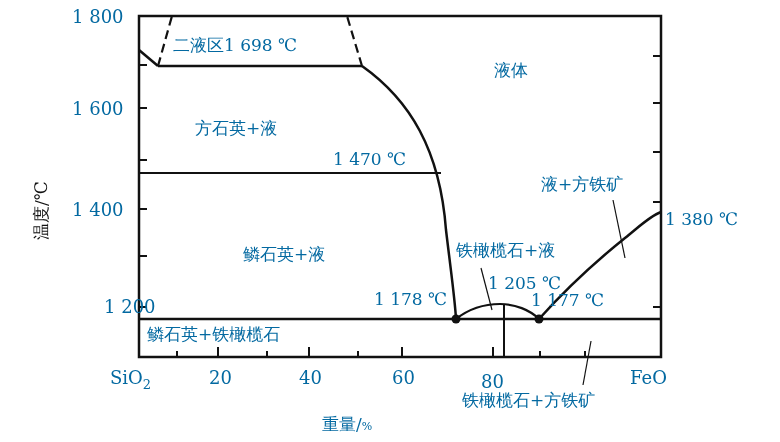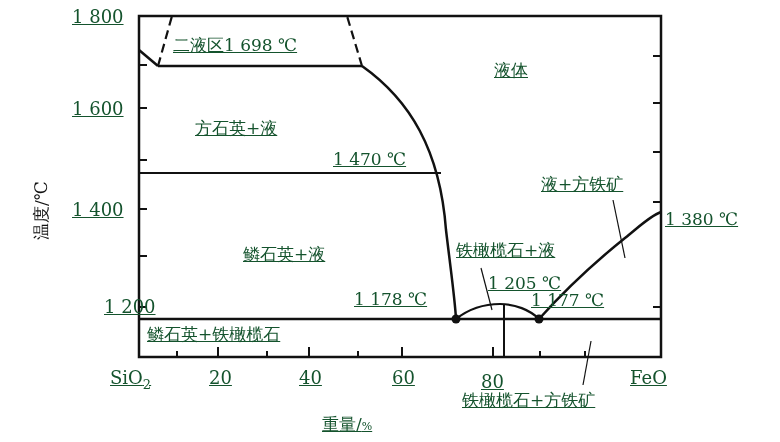--- a/index.html
+++ b/index.html
@@ -1,18 +1,18 @@
 <!DOCTYPE html>
 <html><head>
 <meta charset="utf-8">
 <style>
   html,body{margin:0;padding:0;background:#fff;}
   body{width:780px;height:442px;position:relative;overflow:hidden;font-family:"DejaVu Serif","Liberation Serif",serif;color:#111;}
   svg{position:absolute;left:0;top:0;}
-  .lbl{position:absolute;white-space:nowrap;font-size:17px;line-height:1;color:#14532d;text-decoration:underline;}
+  .lbl{position:absolute;white-space:nowrap;font-size:17px;line-height:1;color:#0369a1;}
   .tick{font-size:18px;}
   .ylab{position:absolute;left:22px;top:178px;transform-origin:left top;transform:rotate(-90deg);font-size:17px;white-space:nowrap;}
 </style>
 </head>
 <body>
 
 <svg width="780" height="442">
 
   <rect x="139" y="16" width="522" height="341" fill="none" stroke="#111" stroke-width="2.5"></rect>
 
@@ -83,20 +83,20 @@
 <div class="lbl tick" style="left:481px;top:373px;">80</div>
 <div class="lbl tick" style="left:630px;top:369px;">FeO</div>
 
 <div class="lbl" style="left:322px;top:416px;"><span>重量/</span><span style="font-size:11px;">%</span></div>
 
 <div class="lbl" style="left:173px;top:37px;">二液区1 698  ℃</div>
 <div class="lbl" style="left:494px;top:62px;">液体</div>
 <div class="lbl" style="left:195px;top:120px;">方石英+液</div>
 <div class="lbl" style="left:333px;top:151px;">1 470  ℃</div>
 <div class="lbl" style="left:243px;top:246px;">鳞石英+液</div>
-<div class="lbl" style="left:354px;top:291px;">1 178  ℃</div>
+<div class="lbl" style="left:374px;top:291px;">1 178  ℃</div>
 <div class="lbl" style="left:456px;top:242px;">铁橄榄石+液</div>
 <div class="lbl" style="left:488px;top:275px;">1 205 ℃</div>
 <div class="lbl" style="left:531px;top:292px;">1 177 ℃</div>
 <div class="lbl" style="left:541px;top:176px;">液+方铁矿</div>
 <div class="lbl" style="left:665px;top:211px;">1 380 ℃</div>
 <div class="lbl" style="left:147px;top:326px;">鳞石英+铁橄榄石</div>
 <div class="lbl" style="left:438px;top:392px;margin-left:24px;">铁橄榄石+方铁矿</div>
 
 </body></html>

